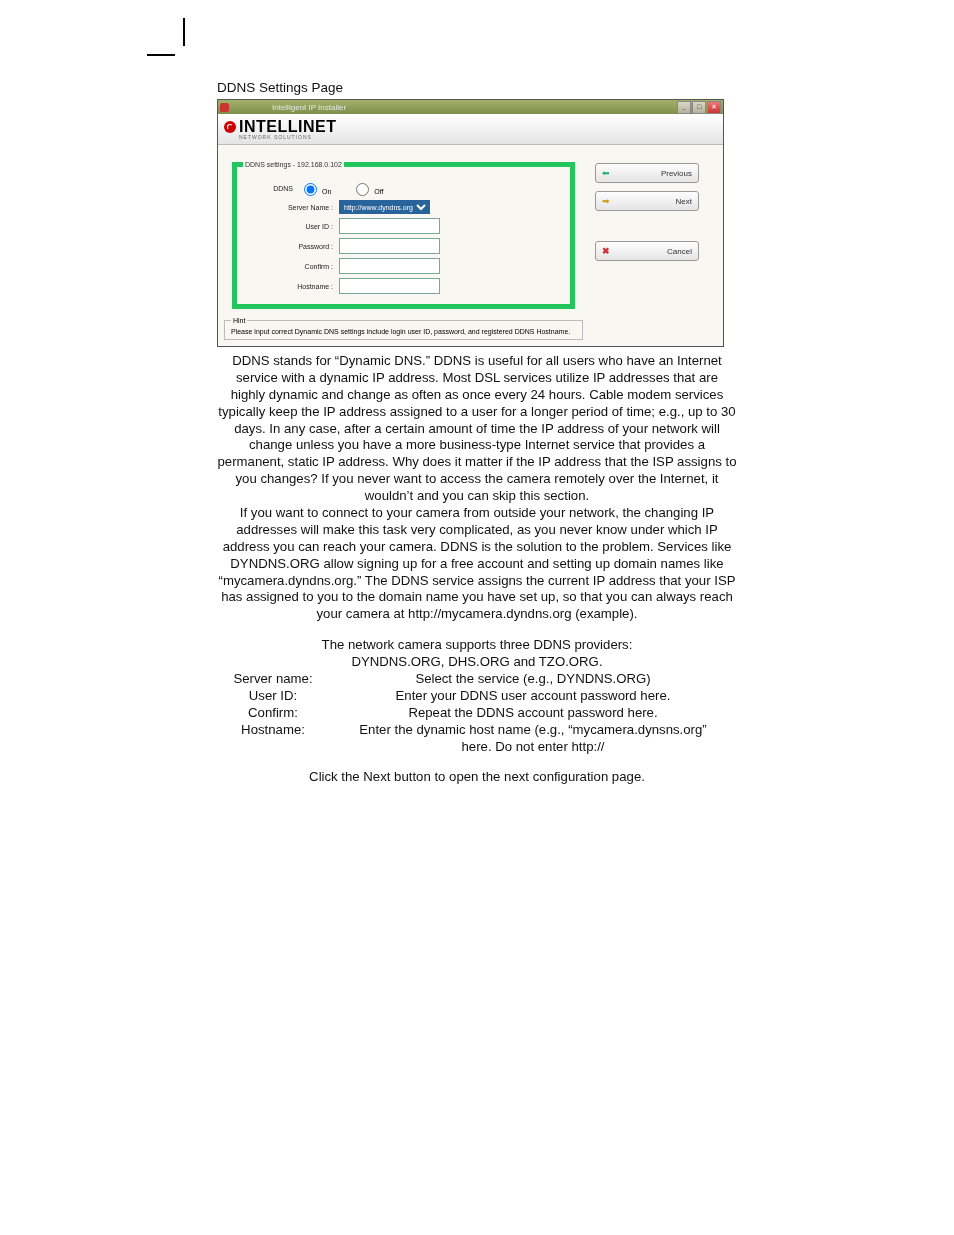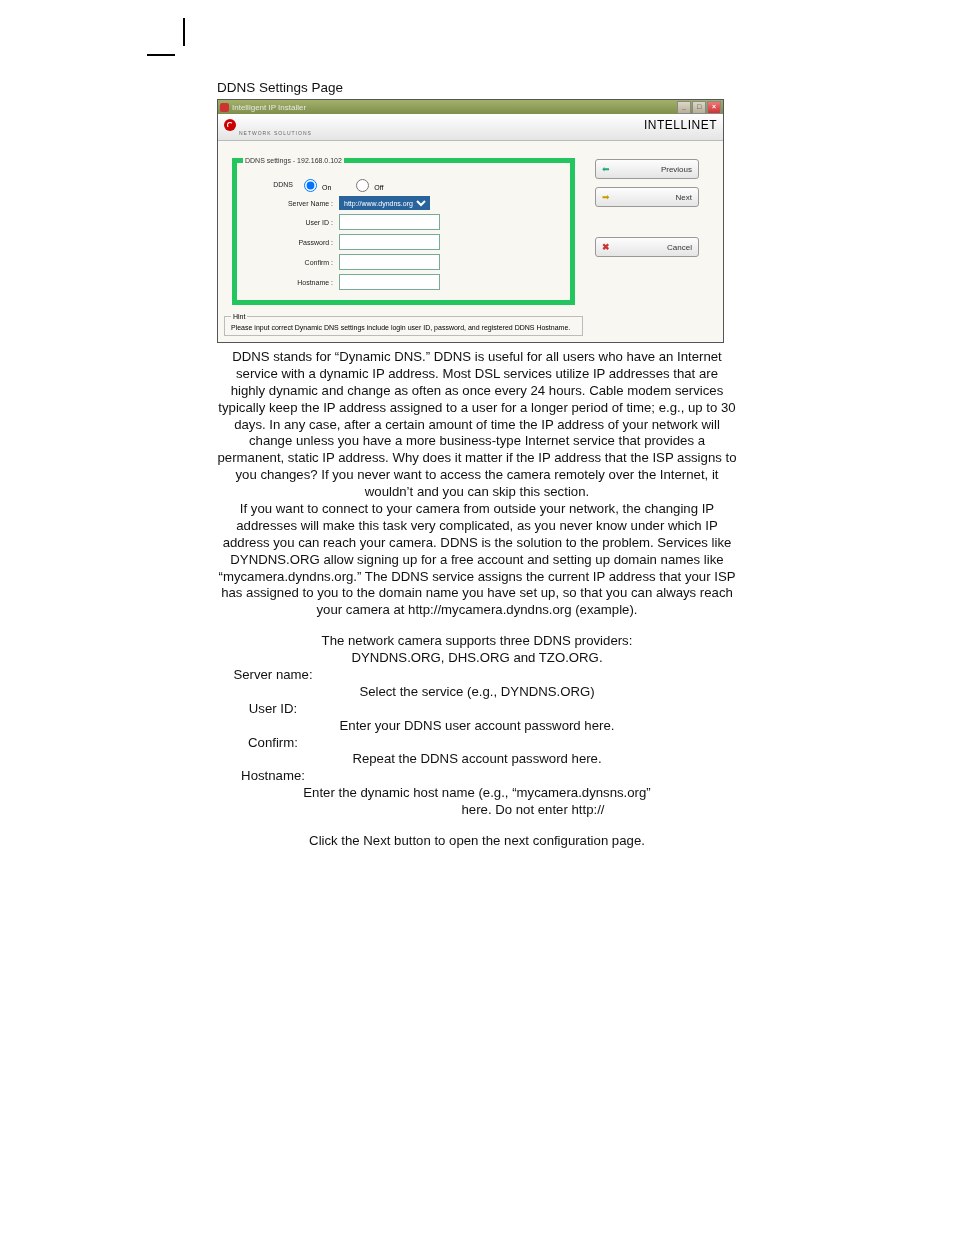--- a/index.html
+++ b/index.html
@@ -56,41 +56,42 @@
   .titlebar .ticon {
     width: 9px; height: 9px; background: #c33; border-radius: 2px;
     display:inline-block;
   }
   .titlebar-text {
     color: #e8e8e8;
     font-size: 8px;
     flex: 1;
     white-space: nowrap;
     overflow: hidden;
+    margin-left: 40px;
   }
   .winbtns { display:flex; gap:1px; }
   .winbtn {
     width: 12px; height: 11px;
     background: linear-gradient(#dcd7c5,#b6b09a);
     border: 1px solid #888;
     font-size: 7px; line-height: 9px; text-align:center;
     font-weight:bold; color:#333;
   }
   .winbtn.close { background: linear-gradient(#e77,#c33); color:#fff; }
   .brandbar {
     background: linear-gradient(#fff,#e4e4e4);
     padding: 4px 6px;
     border-bottom: 1px solid #bbb;
   }
   .brand {
-    font-weight:400;
+    font-weight:700;
     letter-spacing:0.5px;
-    font-size: 12px;
+    font-size: 16px;
     color:#000;
-    display:flex; align-items:center; gap:3px;justify-content:space-between;
+    display:flex; align-items:center; gap:3px;
   }
   .brand .bicon {
     width:12px;height:12px;border-radius:50%;
     background:#c00;display:inline-block;position:relative;
   }
   .brand .bicon::after{
     content:""; position:absolute; inset:3px;
     border:1px solid #fff; border-radius:50%;
     border-right-color:transparent; border-bottom-color:transparent;
   }
@@ -153,21 +154,21 @@
   
   .body-text {
     font-size: 13.2px;
     line-height: 1.28;
     color: #111;
     margin-top: 6px;
     text-align: center;
   }
   .body-text p { margin: 0; }
   .body-text .gap { height: 14px; }
-  .def-row { display:flex;flex-direction:column; }
+  .def-row { display:flex; }
   .def-row .dk { width: 112px; flex-shrink:0;}
   .def-row .dv { flex:1; }
   .def-cont { margin-left:112px; }
 </style>
 </head>
 <body>
 
 <div class="page">
   <div class="crop-tl-h"></div>
   <div class="crop-tl-v"></div>

